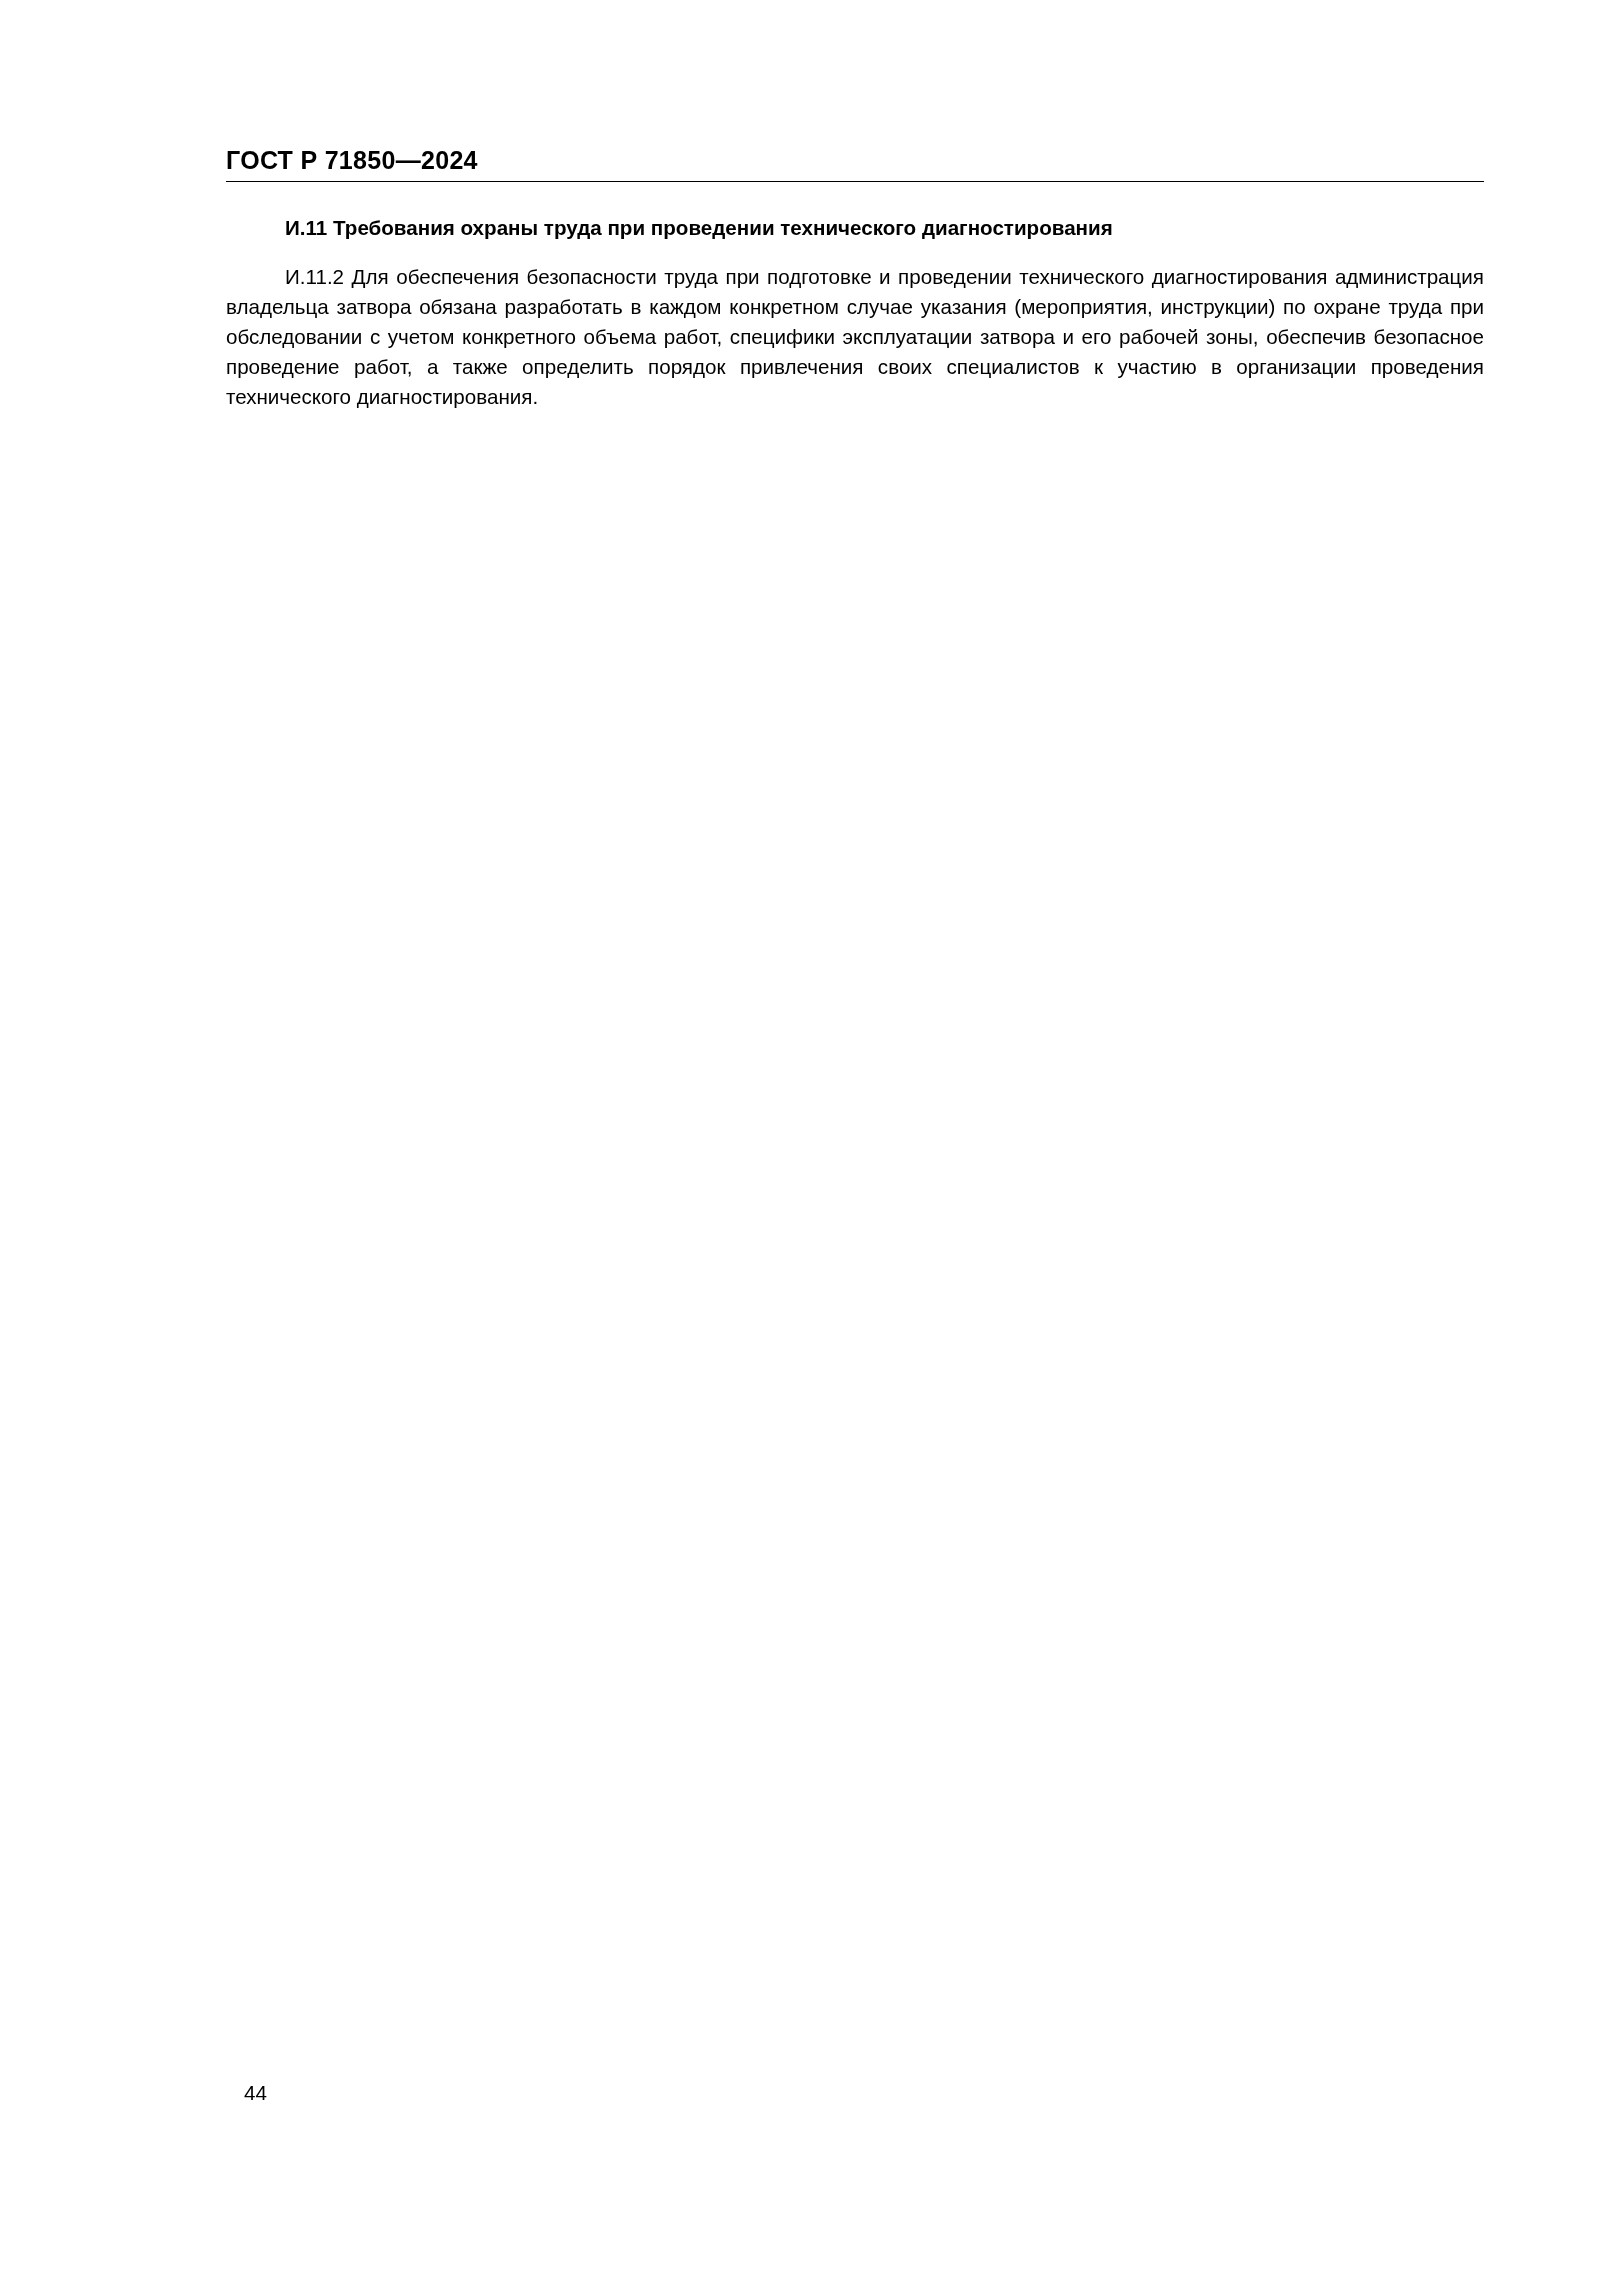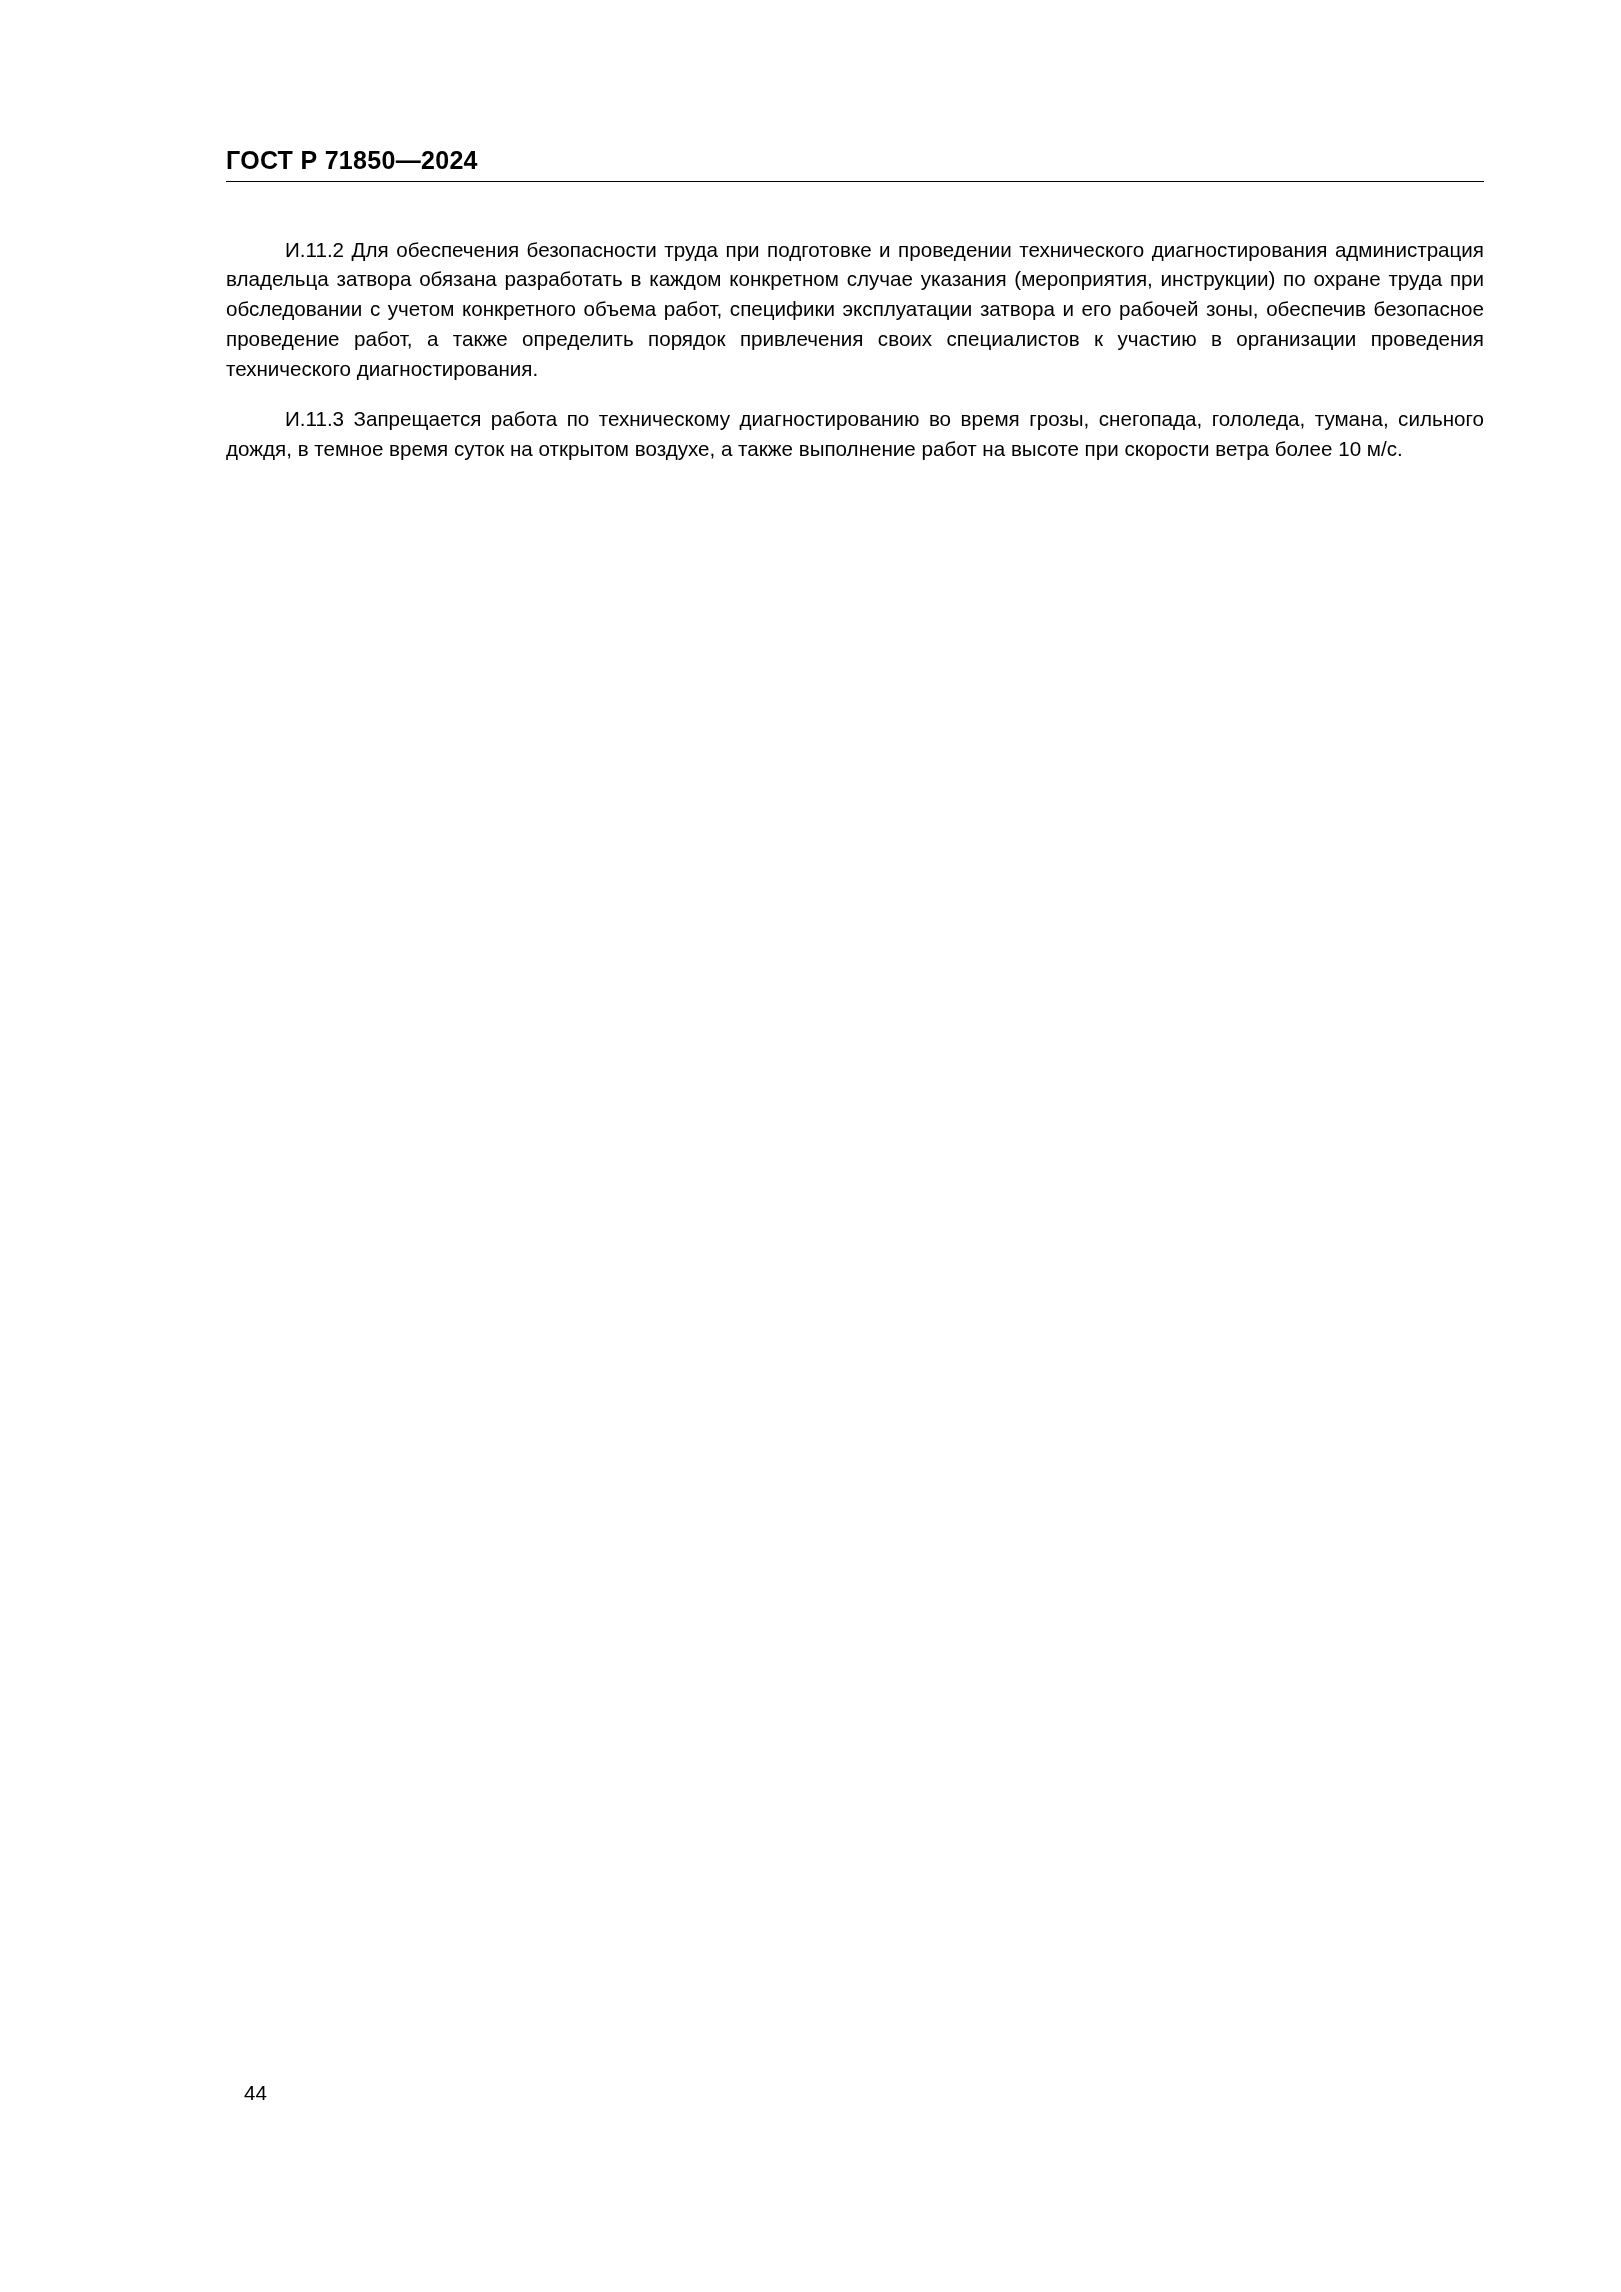--- a/index.html
+++ b/index.html
@@ -76,24 +76,24 @@
 
 <div class="page">
 
   <div class="header">
     <div class="header-title">ГОСТ Р 71850—2024</div>
     <div class="header-rule"></div>
   </div>
 
   <div class="content">
 
+    <div class="section-heading">И.11  Требования охраны труда при проведении технического диагностирования</div>
 
 
     <p class="para">И.11.2  Для обеспечения безопасности труда при подготовке и проведении технического диагностирования администрация владельца затвора обязана разработать в каждом конкретном случае указания (мероприятия, инструкции) по охране труда при обследовании с учетом конкретного объема работ, специфики эксплуатации затвора и его рабочей зоны, обеспечив безопасное проведение работ, а также определить порядок привлечения своих специалистов к участию в организации проведения технического диагностирования.</p>
 
-    <p class="para">И.11.3  Запрещается работа по техническому диагностированию во время грозы, снегопада, гололеда, тумана, сильного дождя, в темное время суток на открытом воздухе, а также выполнение работ на высоте при скорости ветра более 10 м/с.</p>
 
   </div>
 
   <div class="footer">44</div>
 
 </div>
 
 
 </body></html>

